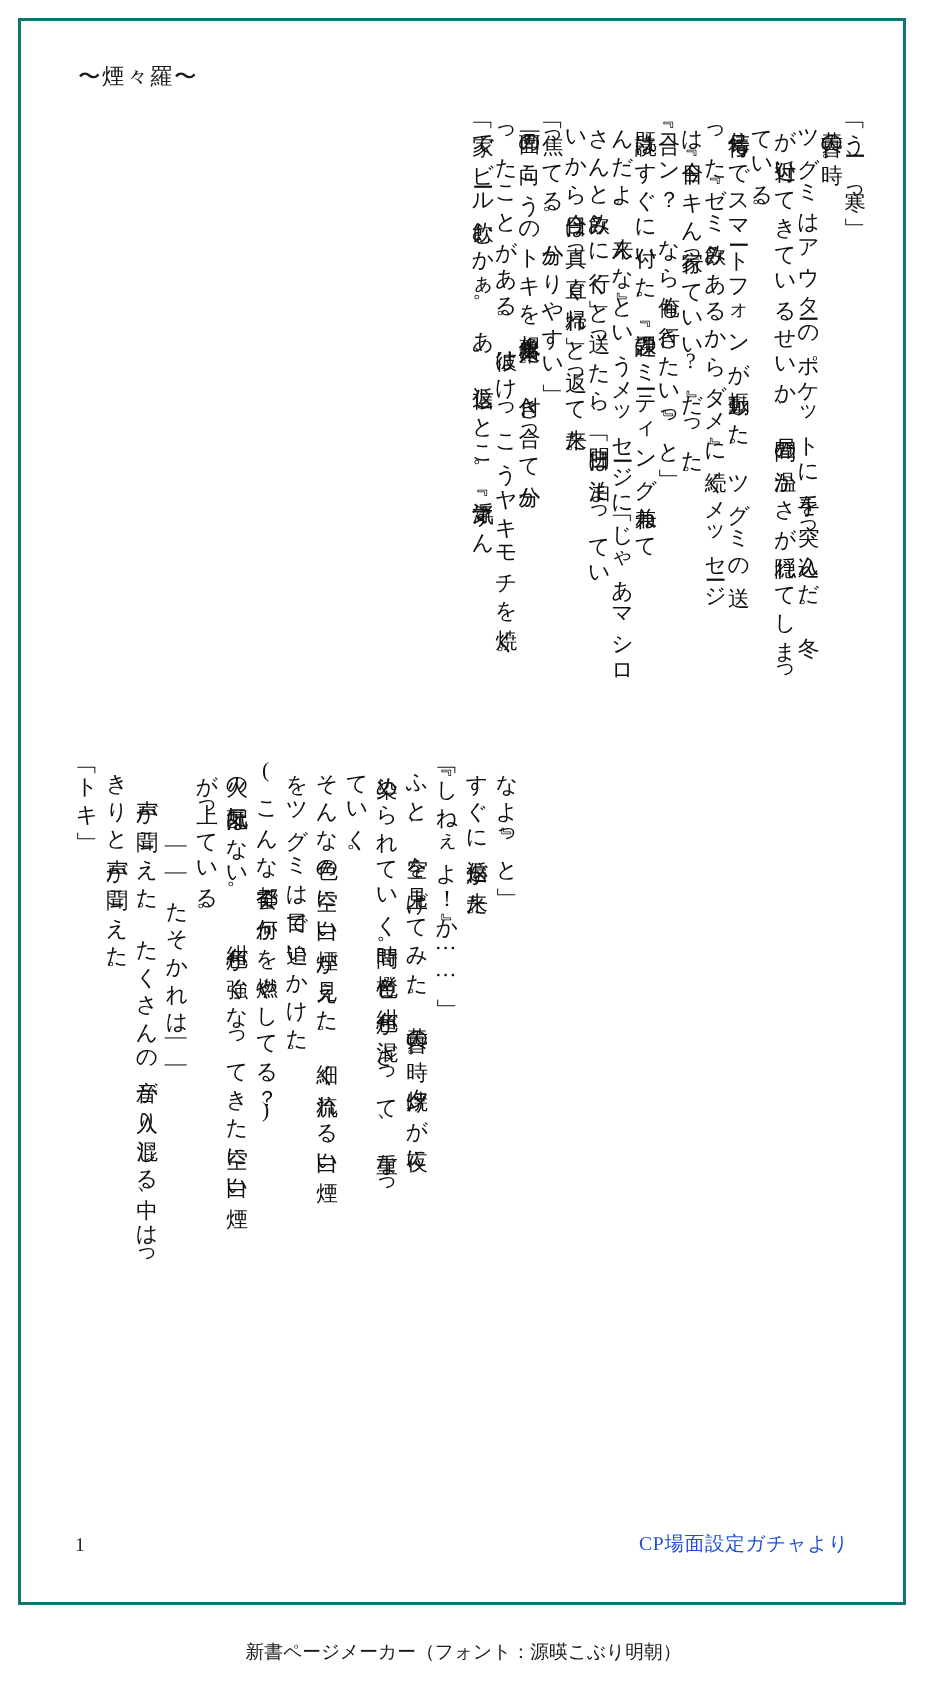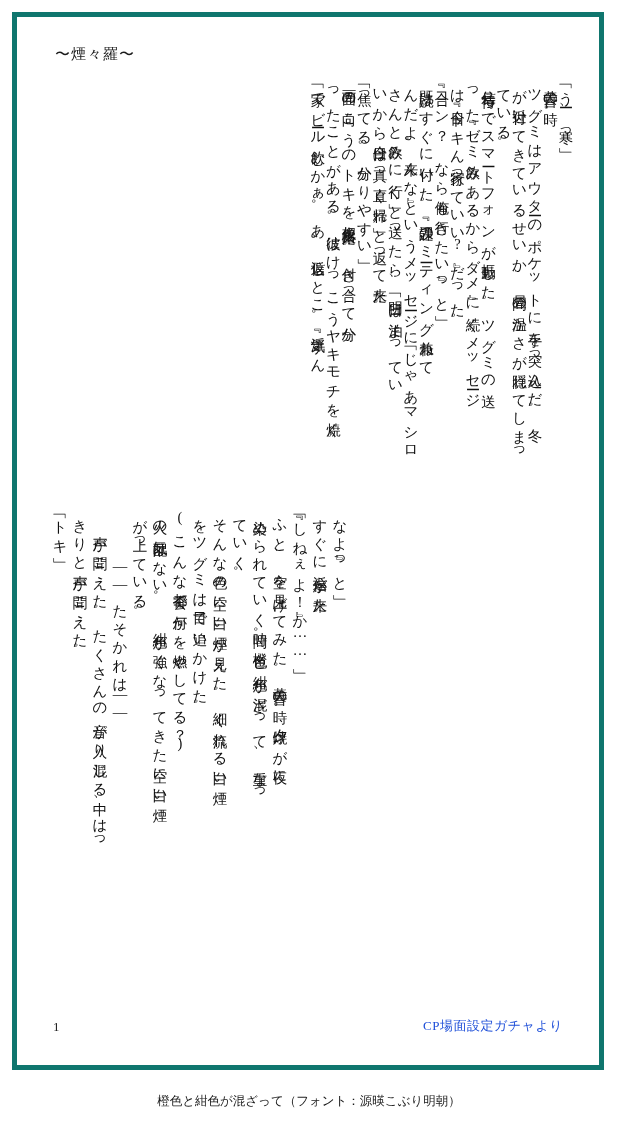--- a/index.html
+++ b/index.html
@@ -15,21 +15,21 @@
     position: relative;
     overflow: hidden;
   }
 
   .page {
     position: absolute;
     left: 12px;
     top: 12px;
     width: 592px;
     height: 1058px;
-    border: 5px solid #0f766e;
+    border: 2px solid #0f766e;
     background: #fff;
     box-sizing: border-box;
   }
 
   
   .doc-title {
     position: absolute;
     top: 28px;
     left: 38px;
     font-size: 15px;
@@ -159,13 +159,13 @@
       <div class="vline">「トキ」</div>
     </div>
 
   </div>
 
   <div class="page-number">1</div>
   <div class="page-credit">CP場面設定ガチャより</div>
 
 </div>
 
-<div class="outer-caption">橙色と紺色が混ざって（フォント：源暎こぶり明朝）</div>
+<div class="outer-caption">新書ページメーカー（フォント：源暎こぶり明朝）</div>
 
 </body></html>

